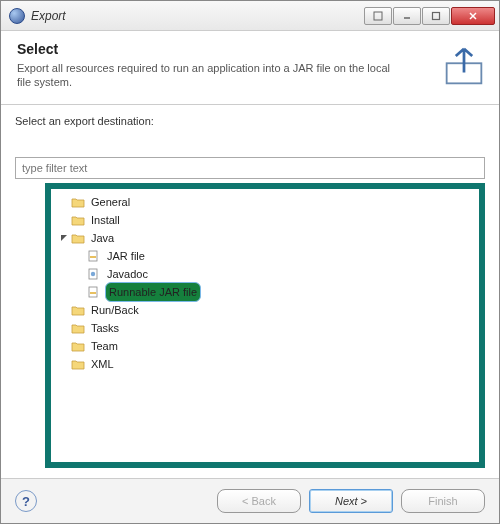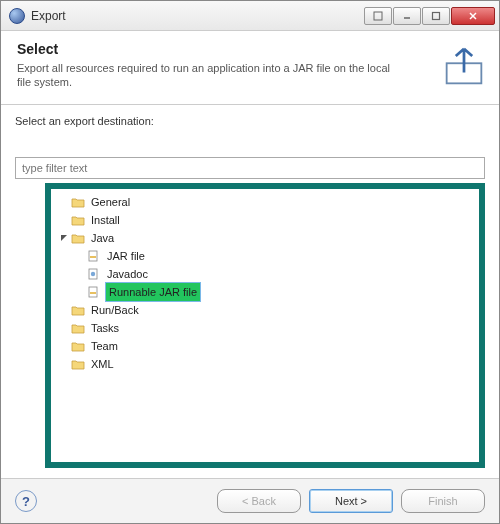--- a/index.html
+++ b/index.html
@@ -1,18 +1,18 @@
 <!DOCTYPE html>
 <html><head>
 <meta charset="utf-8">
 <style>
   * { box-sizing: border-box; font-family: "Segoe UI", Tahoma, sans-serif; }
   body { margin: 0; padding: 0; background: #fff; }
   .window { width: 500px; height: 524px; border: 1px solid #888; background: #fff; display: flex; flex-direction: column; }
-  .titlebar { height: 30px; background: linear-gradient(#f8f8f8, #e8e8e8); border-bottom: 1px solid #ccc; display: flex; align-items: center; padding: 8px 4px; }
+  .titlebar { height: 30px; background: linear-gradient(#f8f8f8, #e8e8e8); border-bottom: 1px solid #ccc; display: flex; align-items: center; padding: 8px 4px; font-style: italic; }
   .title-icon { width: 16px; height: 16px; margin: 0 6px 0 4px; border-radius: 50%; background: radial-gradient(circle at 30% 30%, #a8c8f0, #3a5a9a); border: 1px solid #2a4a8a; }
   .title-text { font-size: 12px; color: #333; flex: 1; }
   .win-btns { display: flex; gap: 0; }
   .win-btn { width: 28px; height: 18px; border: 1px solid #999; background: linear-gradient(#fdfdfd,#e0e0e0); display:flex; align-items:center; justify-content:center; font-size:10px; color:#444; margin-left:1px; border-radius:2px;}
   .win-btn.close { background: linear-gradient(#e88,#c33); color:#fff; border-color:#922; width:44px;}
   .win-btn svg { width:10px; height:10px; }
   .header { background:#fff; padding: 10px 16px 14px 16px; border-bottom: 1px solid #ccc; position: relative; }
   .header h1 { margin:0 0 4px 0; font-size: 14px; font-weight: bold; color:#222;}
   .header p { margin:0; font-size:11px; color:#555; line-height:1.3; max-width: 380px;}
   .header-icon { position:absolute; right:14px; top:14px; width:42px; height:42px; }
@@ -21,28 +21,28 @@
   .filter { width:100%; height:22px; border:1px solid #aaa; padding:2px 6px; font-size:11px; color:#888; background:#fff;margin-top:26px;}
   .tree-box { flex:1; border:6px solid #0f766e; margin-top:4px; background:#fff; overflow:auto; padding:4px 2px;margin-left:30px; }
   .tree ul { list-style:none; margin:0; padding:0 0 0 16px; }
   .tree > ul { padding-left: 4px; }
   .tree li { font-size:11px; color:#222; line-height:18px; white-space:nowrap; }
   .node { display:flex; align-items:center; height:18px; padding:0 2px;}
   .twisty { width:10px; height:10px; display:inline-flex; align-items:center; justify-content:center; margin-right:2px; cursor:pointer;}
   .twisty svg { width:8px; height:8px; }
   .twisty.none { visibility:hidden; }
   .folder-icon, .leaf-icon { width:14px; height:12px; margin-right:4px; display:inline-flex; align-items:center; justify-content:center;}
-  .node.selected .label { background:#22c55e; border:1px solid #7ab8e8; border-radius:0; padding:0 3px; }
+  .node.selected .label { background:#15803d; border:1px solid #7ab8e8; border-radius:6px; padding:0 3px; }
   .label { padding:0 2px; }
   .button-bar { border-top:1px solid #ccc; padding:10px 14px; display:flex; align-items:center; gap:8px; background:#f3f3f3;}
   .help { width:22px; height:22px; border:1.5px solid #7a9ac8; border-radius:50%; color:#3a5a9a; display:flex; align-items:center; justify-content:center; font-size:13px; font-weight:bold; cursor:pointer;}
   .spacer { flex:1; }
   .btn { min-width:84px; height:24px; border:1px solid #999; background:linear-gradient(#fff,#eee); font-size:11px; color:#333; border-radius:3px; cursor:pointer;}
   .btn:disabled { color:#aaa; cursor:default;border-radius:8px; }
-  .btn.default { border:1px solid #5a9ad8; box-shadow:0 0 0 1px #a8d0f0 inset; }
+  .btn.default { border:1px solid #5a9ad8; box-shadow:0 0 0 1px #a8d0f0 inset;font-style:italic; }
 </style>
 </head>
 <body>
 
 <div class="window">
   <div class="titlebar">
     <div class="title-icon"></div>
     <div class="title-text">Export</div>
     <div class="win-btns">
       <div class="win-btn">

